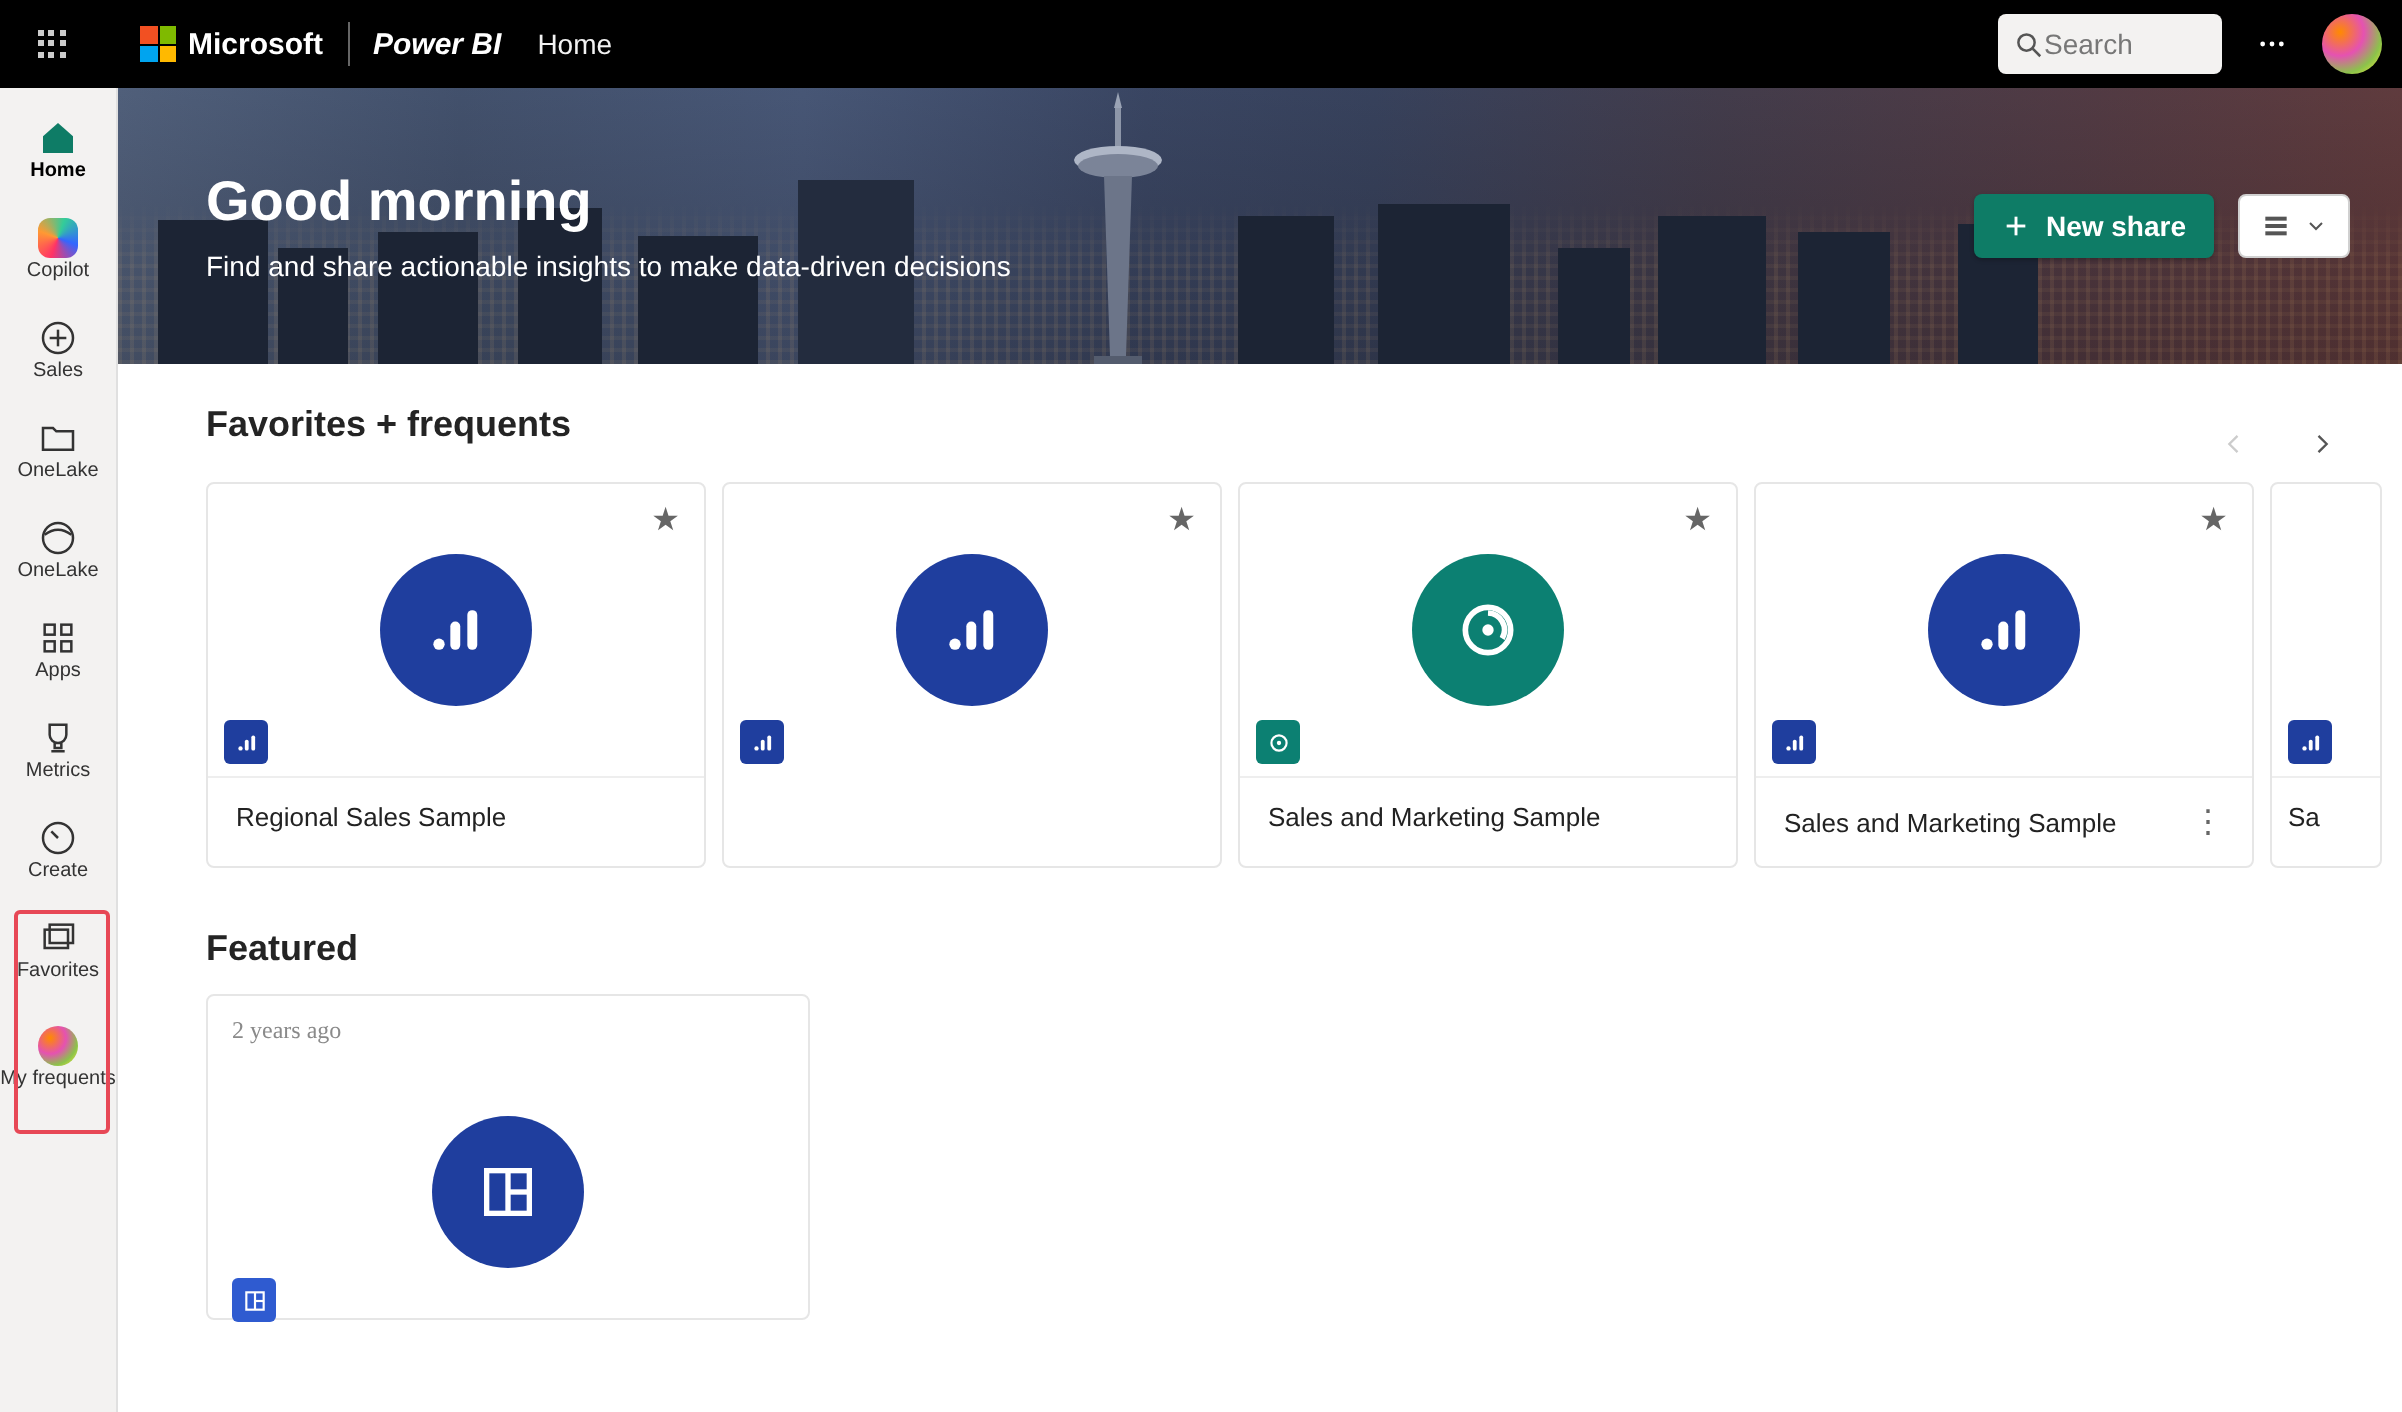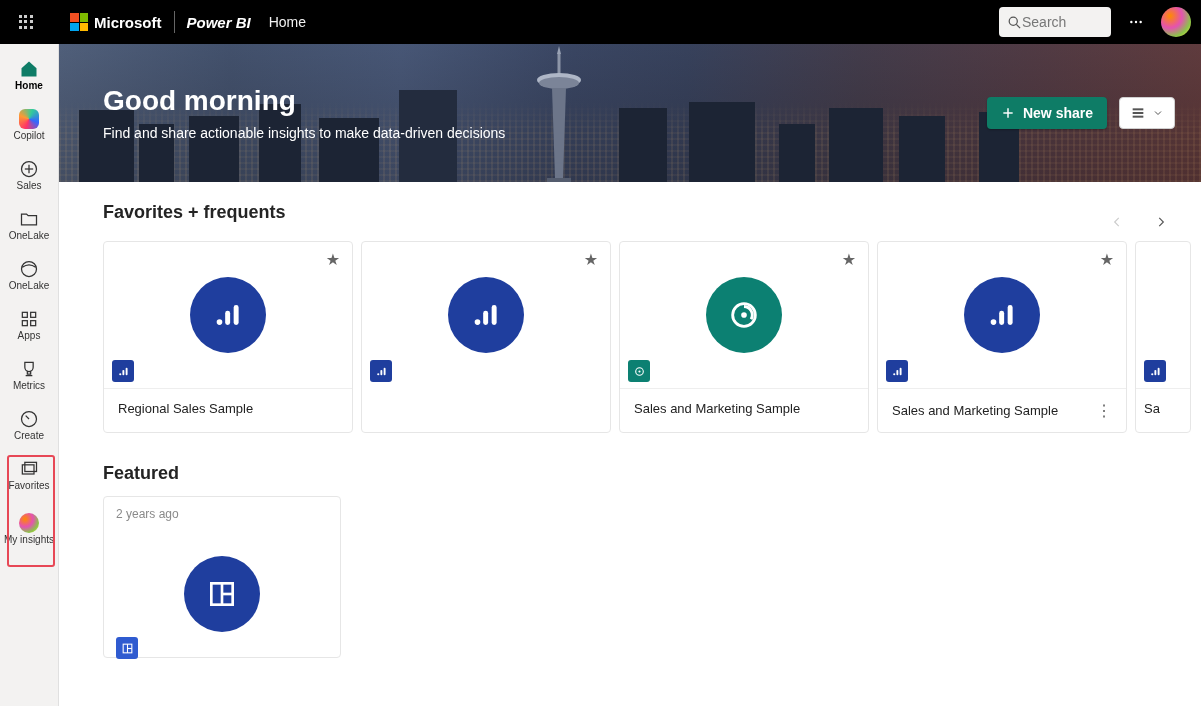--- a/index.html
+++ b/index.html
@@ -264,23 +264,24 @@
     padding:12px 14px;
     font-size:13px;
     color:#222;
     display:flex; align-items:center; justify-content:space-between;
   }
   .card-more{color:#666;cursor:pointer;font-size:16px;}
 
   
   .featured-card{
     margin-top:8px;
-    width:238px;
+    width:302px;
     border:1px solid #e6e6e6;border-radius:4px;
     background:#fff;
+    font-family:Liberation Serif, serif;
   }
   .featured-card .timestamp{
     font-size:12px;color:#8a8a8a;padding:10px 12px;
   }
   .featured-body{
     height:126px;
     display:flex;align-items:center;justify-content:center;
     position:relative;
   }
   .featured-badge{
@@ -413,21 +414,21 @@
   <div class="nav-item">
     <svg viewBox="0 0 24 24">
         <rect x="4" y="7" width="14" height="11" fill="none" stroke="#333" stroke-width="1.5"></rect>
         <rect x="7" y="4" width="14" height="11" fill="none" stroke="#333" stroke-width="1.5"></rect>
       </svg>
     <span class="nav-label">Favorites</span>
   </div>
 
   <div class="nav-item" style="height:58px;">
     <div class="myworkspace-avatar"></div>
-    <span class="nav-label" style="text-align:center;">My insights</span>
+    <span class="nav-label" style="text-align:center;">My frequents</span>
   </div>
 
   <div class="nav-highlight"></div>
 </div>
 
 <div class="main">
 
   <div class="hero">
     <div class="hero-bg">
       <div class="bldg b1"></div>

